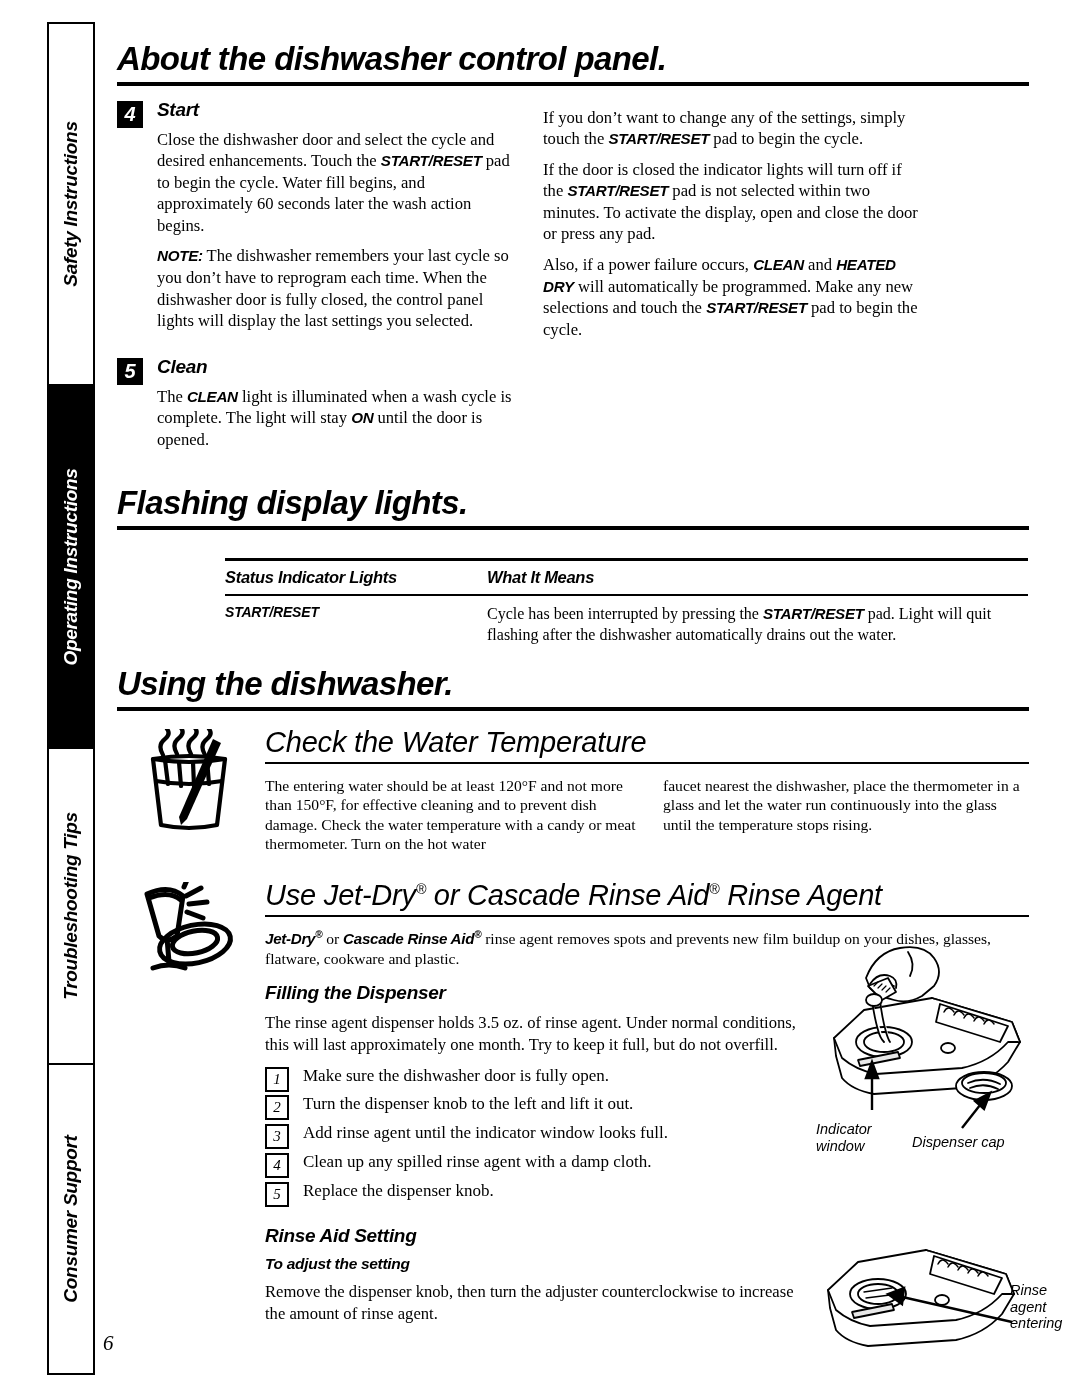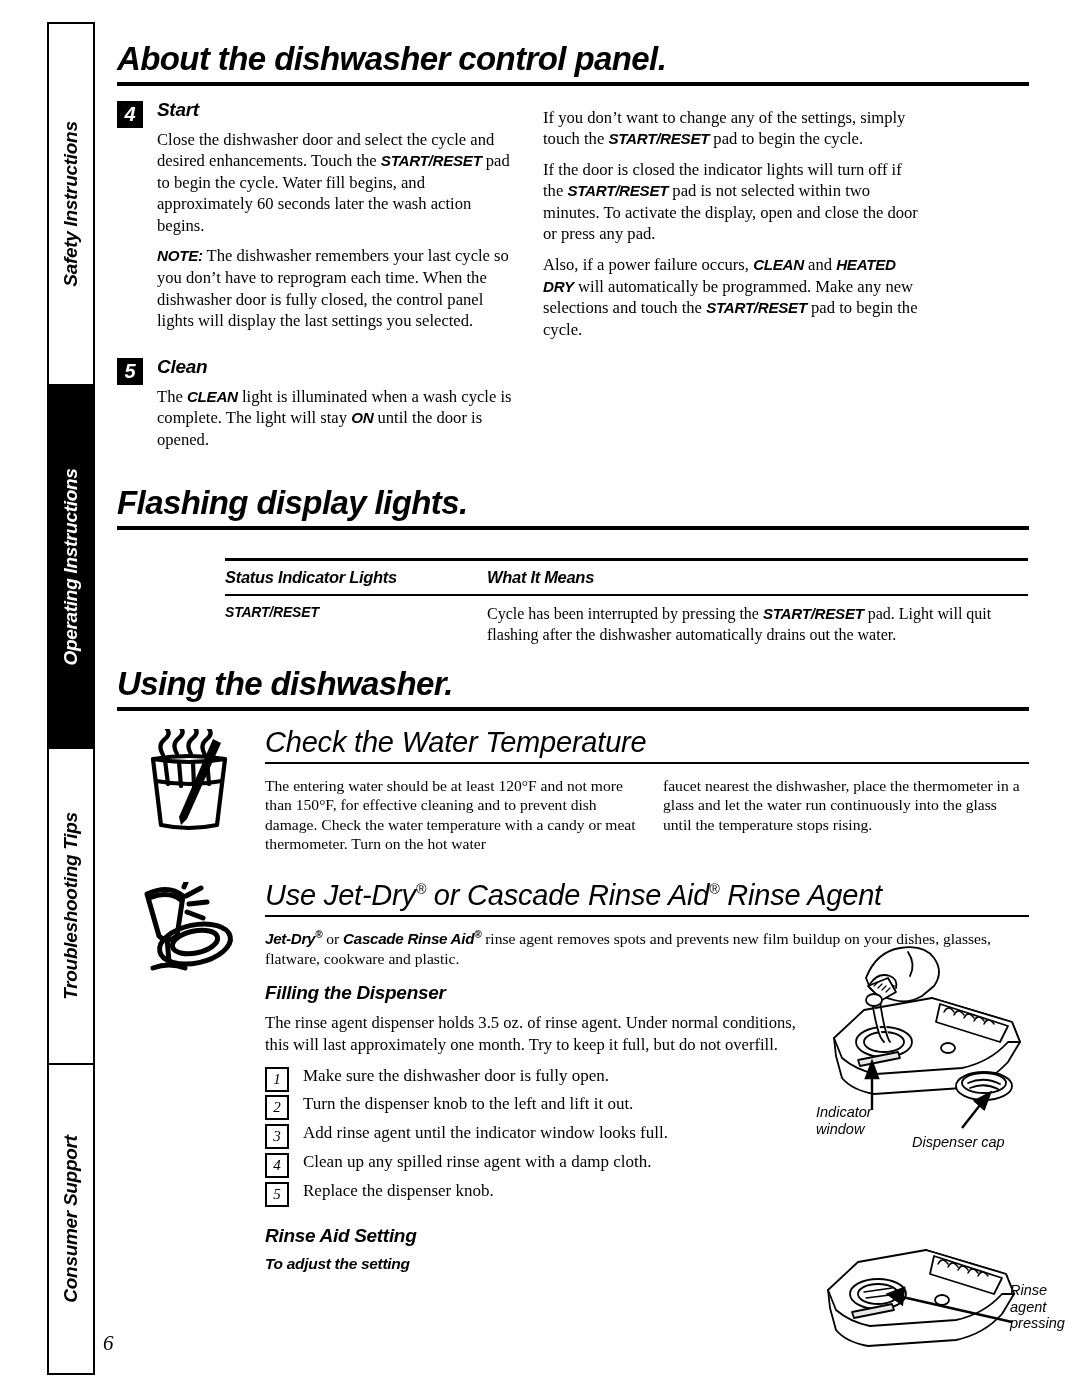--- a/index.html
+++ b/index.html
@@ -418,20 +418,23 @@
           <div class="nitem">
             <span class="nbox">5</span>
             <span>Replace the dispenser knob.</span>
           </div>
         </div>
       </div>
 
       <div style="width:545px; margin-top:22px;">
         <div class="sub-head">Rinse Aid Setting</div>
         <div class="sub-head small">To adjust the setting</div>
+        <div class="body">
+          <p>Remove the dispenser knob, then turn the adjuster counterclockwise to increase the amount of rinse agent.</p>
+        </div>
       </div>
     </div>
   </div>
 
 </div>
 
 <div class="fig" style="left:812px; top:938px; width:238px; height:200px;">
   <svg viewBox="0 0 238 200" width="238" height="200" aria-hidden="true">
     <g fill="#fff" stroke="#000" stroke-width="1.8" stroke-linejoin="round" stroke-linecap="round">
 
@@ -479,21 +482,21 @@
       <ellipse cx="62" cy="62" rx="8" ry="6"></ellipse>
     </g>
 
     <g stroke="#000" stroke-width="2.4" fill="#000">
       <line x1="60" y1="172" x2="60" y2="132"></line>
       <path d="M60 124 L54 140 L66 140 Z"></path>
       <line x1="150" y1="190" x2="172" y2="162"></line>
       <path d="M178 155 L163 163 L172 171 Z"></path>
     </g>
   </svg>
-  <div class="fig-label" style="left:4px; top:166px;">Indicator
+  <div class="fig-label" style="left:4px; top:183px;">Indicator
 window</div>
   <div class="fig-label" style="left:100px; top:196px;">Dispenser cap</div>
 </div>
 
 <div class="fig" style="left:812px; top:1238px; width:238px; height:140px;">
   <svg viewBox="0 0 238 140" width="238" height="140" aria-hidden="true">
     <g fill="#fff" stroke="#000" stroke-width="1.8" stroke-linejoin="round" stroke-linecap="round">
       <path d="M18 70 L24 92 Q34 104 56 108 L144 102 Q172 96 190 76 L202 56 L194 36 L114 12 L46 24 L16 52 Z"></path>
       <path d="M16 52 L24 72 Q38 84 58 88 L144 82 Q172 76 190 56 L202 56"></path>
       <path d="M114 12 L194 36 L202 56"></path>
@@ -511,16 +514,16 @@
         <path d="M166 38 Q170 30 176 38"></path>
       </g>
     </g>
     <g stroke="#000" stroke-width="2.4" fill="#000">
       <line x1="200" y1="84" x2="86" y2="58"></line>
       <path d="M76 56 L92 50 L90 66 Z"></path>
     </g>
   </svg>
   <div class="fig-label" style="left:198px; top:44px;">Rinse
 agent
-pressing</div>
+entering</div>
 </div>
 
 <div class="pageno">6</div>
 
 </body></html>

